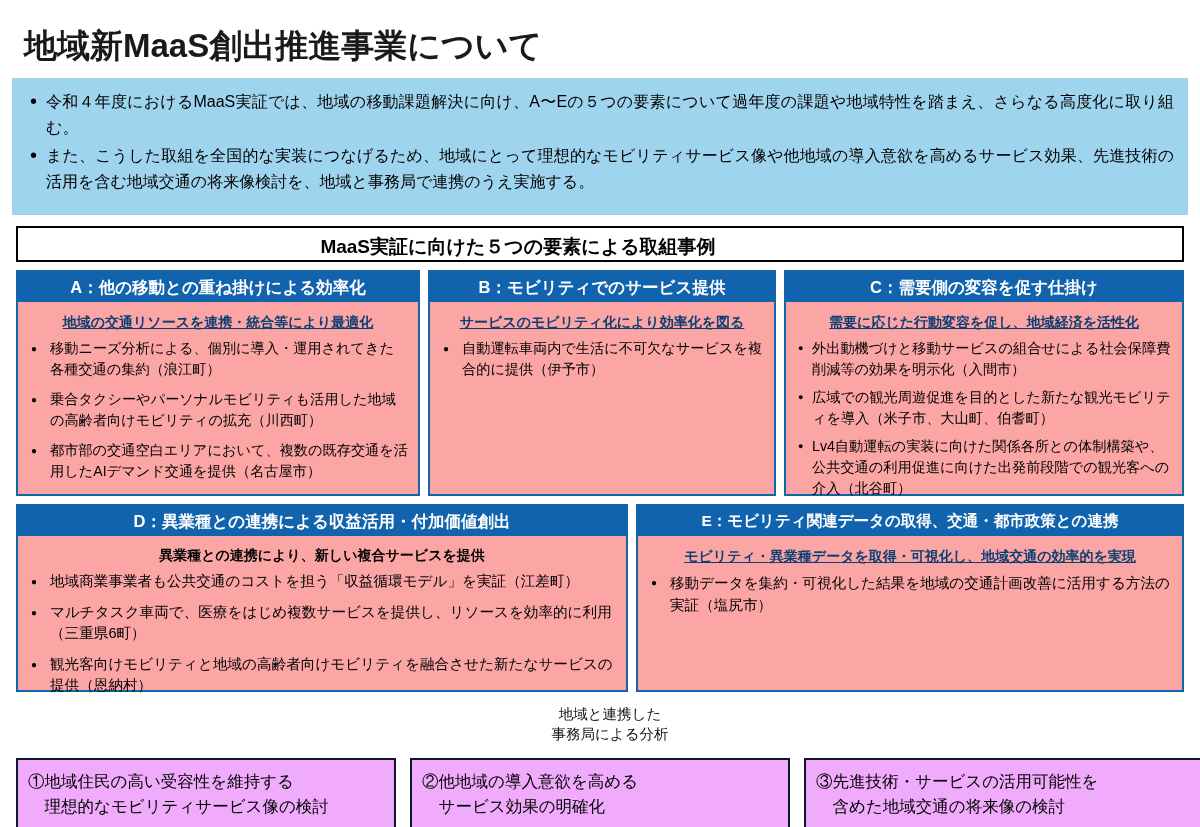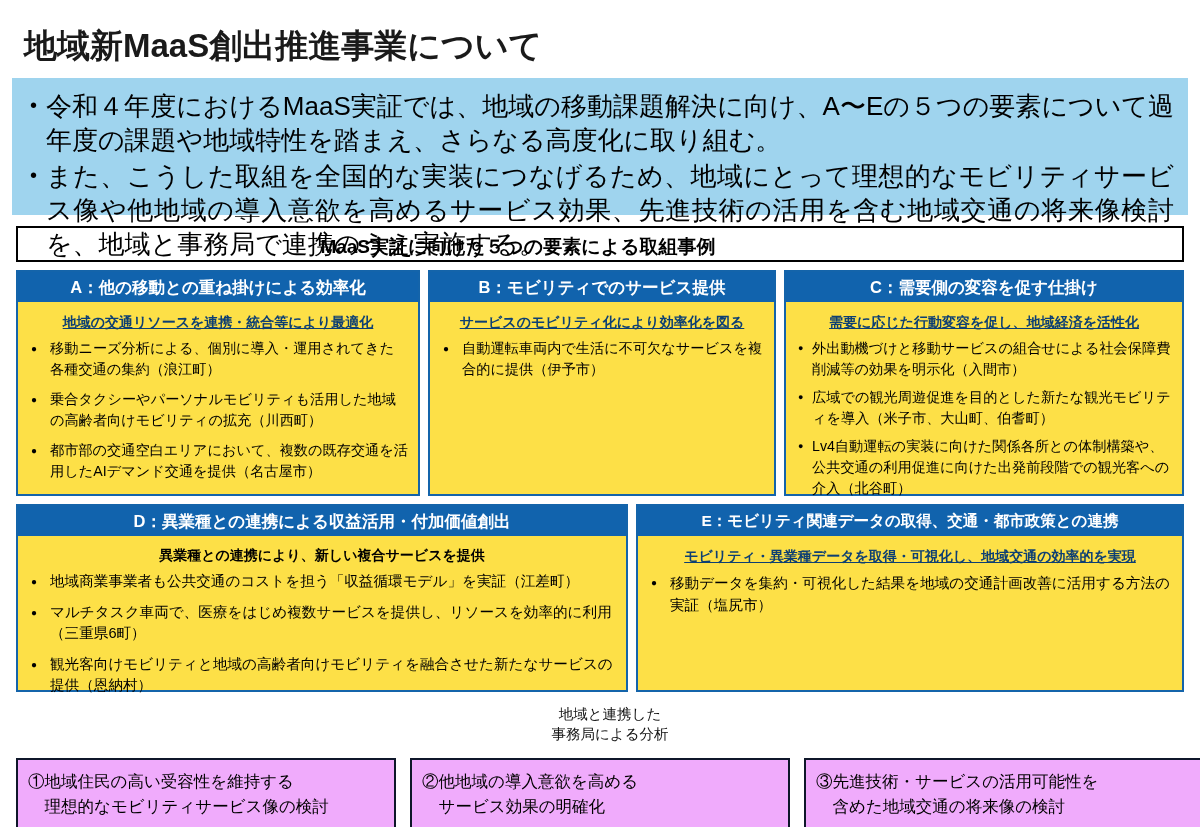--- a/index.html
+++ b/index.html
@@ -41,22 +41,22 @@
     height: 137px;
     background: #9fd4ee;
   }
   .intro ul {
     margin: 0;
     padding: 11px 14px 0 16px;
     list-style: none;
   }
   .intro li {
     position: relative;
-    font-size: 26px;
-    line-height: 34px;
+    font-size: 16px;
+    line-height: 26px;
     padding-left: 18px;
     margin-bottom: 2px;
     text-align: justify;
   }
   .intro li:before {
     content: "\2022";
     position: absolute;
     left: 2px;
     top: -1px;
     font-size: 20px;
@@ -87,21 +87,21 @@
     right: 8px;
     top: 10px;
     font-size: 12.5px;
   }
 
   
   .card {
     position: absolute;
     border: 2px solid #1464aa;
     box-sizing: border-box;
-    background: #fde047;
+    background: #fca5a5;
   }
   .card-head {
     background: #1163ad;
     color: #ffffff;
     font-weight: bold;
     text-align: center;
     font-size: 16.5px;
     line-height: 30px;
     height: 30px;
     overflow: hidden;

